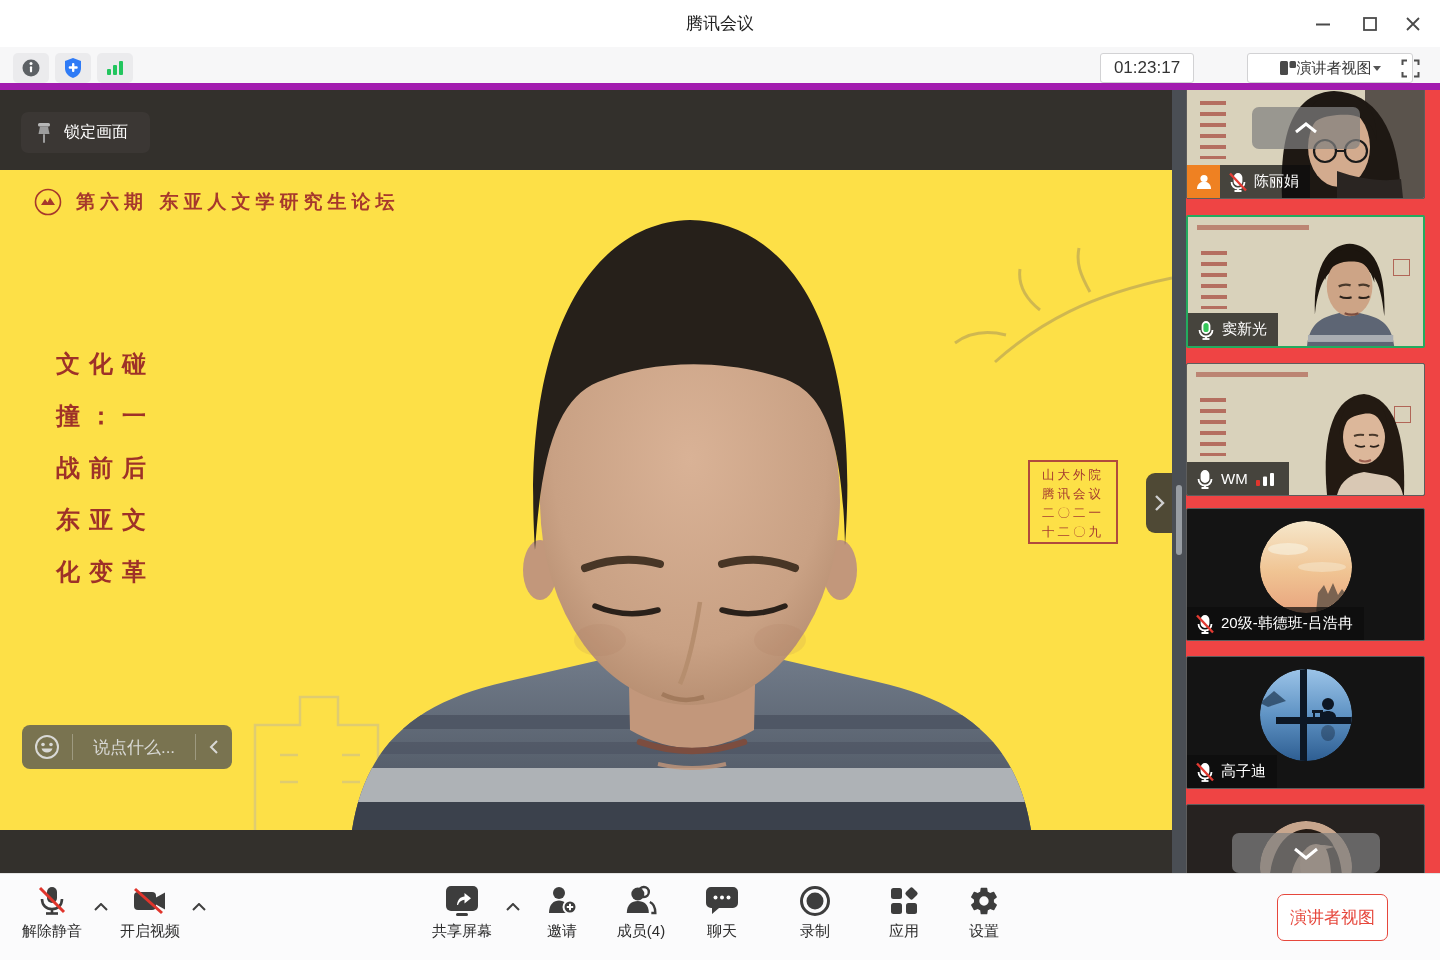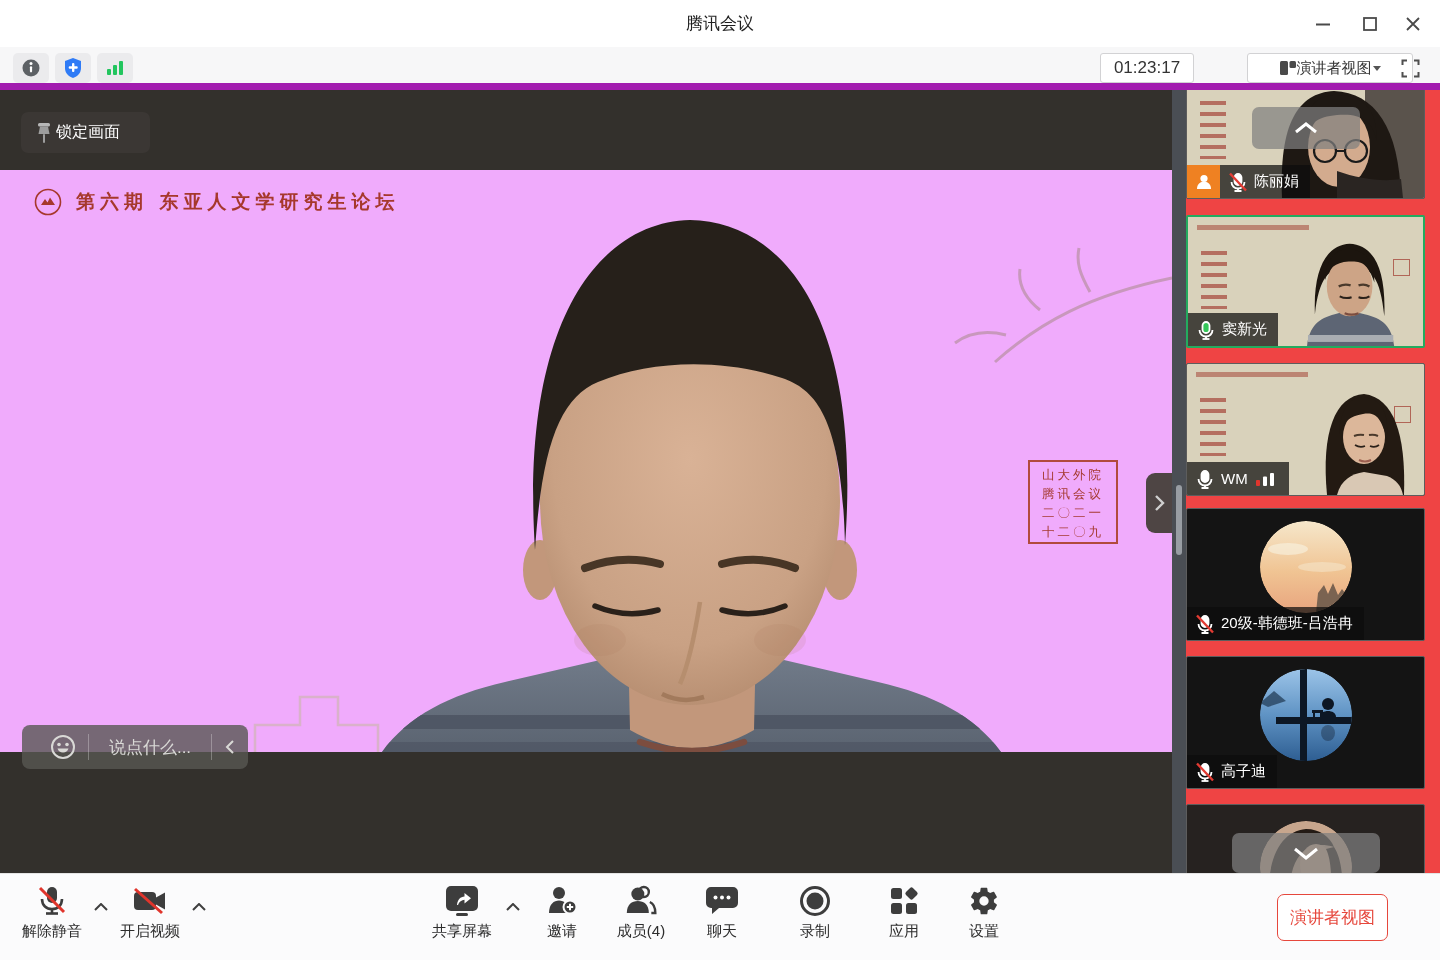--- a/index.html
+++ b/index.html
@@ -12,32 +12,32 @@
   
   .toolbar{position:absolute;left:0;top:47px;width:1440px;height:43px;background:#f7f7f8;border-bottom:7px solid #a21caf;box-sizing:border-box;}
   .tool-btn{position:absolute;top:6px;width:36px;height:30px;background:#ebebed;border-radius:5px;display:flex;align-items:center;justify-content:center;}
   .timer{position:absolute;left:1100px;top:6px;width:94px;height:30px;border:1px solid #d2d2d4;background:#fff;border-radius:3px;
          display:flex;align-items:center;justify-content:center;font-size:17px;color:#333;box-sizing:border-box;}
   .view-btn{position:absolute;left:1211px;top:6px;width:166px;height:30px;border:1px solid #d2d2d4;background:#fff;border-radius:3px;
          display:flex;align-items:center;justify-content:center;gap:0;font-size:15px;color:#333;box-sizing:border-box;margin-left:36px;}
   .fs-btn{position:absolute;left:1392px;top:6px;width:36px;height:30px;display:flex;align-items:center;justify-content:center;}
   
   .main{position:absolute;left:0;top:90px;width:1172px;height:783px;background:#33302c;overflow:hidden;}
-  .slide{position:absolute;left:0;top:80px;width:1172px;height:582px;background:#f0abfc;overflow:hidden;}
+  .slide{position:absolute;left:0;top:80px;width:1172px;height:660px;background:#fde047;overflow:hidden;}
   .slide-head{position:absolute;left:34px;top:18px;display:flex;align-items:center;gap:14px;}
   .slide-title{font-family:"DejaVu Serif",serif;color:#a6382c;font-size:19px;font-weight:bold;letter-spacing:5px;white-space:nowrap;}
   .callig{position:absolute;left:56px;top:168px;font-family:"DejaVu Serif",serif;color:#9e3128;font-size:24px;font-weight:bold;
           line-height:52px;letter-spacing:9px;}
   .stamp{position:absolute;left:1028px;top:290px;width:90px;height:84px;border:2px solid #b14a3d;box-sizing:border-box;
          color:#a53a30;font-family:"DejaVu Serif",serif;font-size:12.5px;line-height:19px;letter-spacing:3px;text-align:center;padding-top:3px;}
   .person-svg{position:absolute;left:0;top:0;width:1172px;height:660px;}
   .lock-pill{position:absolute;left:21px;top:22px;width:129px;height:41px;background:#3b3734;border-radius:7px;
-             display:flex;align-items:center;gap:4px;padding-left:15px;color:#fff;font-size:16px;box-sizing:border-box;}
+             display:flex;align-items:center;gap:12px;padding-left:15px;color:#fff;font-size:16px;box-sizing:border-box;}
   .chat-pill{position:absolute;left:22px;top:635px;width:210px;height:44px;background:rgba(88,88,82,.80);border-radius:8px;
-             display:flex;align-items:center;color:#d9d9d6;font-size:17px;padding-left:16px;}
+             display:flex;align-items:center;color:#d9d9d6;font-size:17px;}
   .chat-div{width:1px;height:26px;background:rgba(255,255,255,.28);}
   .collapse-tab{position:absolute;right:0;top:383px;width:26px;height:60px;background:rgba(64,60,52,.92);
                 border-radius:9px 0 0 9px;display:flex;align-items:center;justify-content:center;}
   
   .sidebar{position:absolute;left:1172px;top:90px;width:268px;height:783px;background:#ef4444;overflow:hidden;}
   .gutter{position:absolute;left:0;top:0;width:14px;height:783px;background:#4a4e54;}
   .scroll-thumb{position:absolute;left:4px;top:395px;width:6px;height:70px;background:#989da3;border-radius:3px;}
   .tile{position:absolute;left:14px;width:239px;height:133px;background:#161616;border:1px solid #5d5d5d;border-radius:2px;
         overflow:hidden;box-sizing:border-box;}
   .tile.speaking{border:2px solid #23ab5f;}
@@ -182,20 +182,27 @@
       <ellipse cx="600" cy="470" rx="26" ry="16" fill="#a9765a" opacity=".14"></ellipse>
       <ellipse cx="780" cy="470" rx="26" ry="16" fill="#a9765a" opacity=".14"></ellipse>
     </svg>
     <div class="slide-head">
       <svg width="28" height="28">
         <circle cx="14" cy="14" r="12.5" fill="none" stroke="#a6382c" stroke-width="1.6"></circle>
         <path d="M7 17 L11 11 L13.5 14.5 L16 9.5 L21 17 Z" fill="#a6382c"></path>
       </svg>
       <div class="slide-title">第六期 东亚人文学研究生论坛</div>
     </div>
+    <div class="callig">
+      <div>文化碰</div>
+      <div>撞：一</div>
+      <div>战前后</div>
+      <div>东亚文</div>
+      <div>化变革</div>
+    </div>
     <div class="stamp">
       <div>山大外院</div>
       <div>腾讯会议</div>
       <div>二〇二一</div>
       <div>十二〇九</div>
     </div>
   </div>
 
   <div class="lock-pill">
     <svg width="16" height="22">

